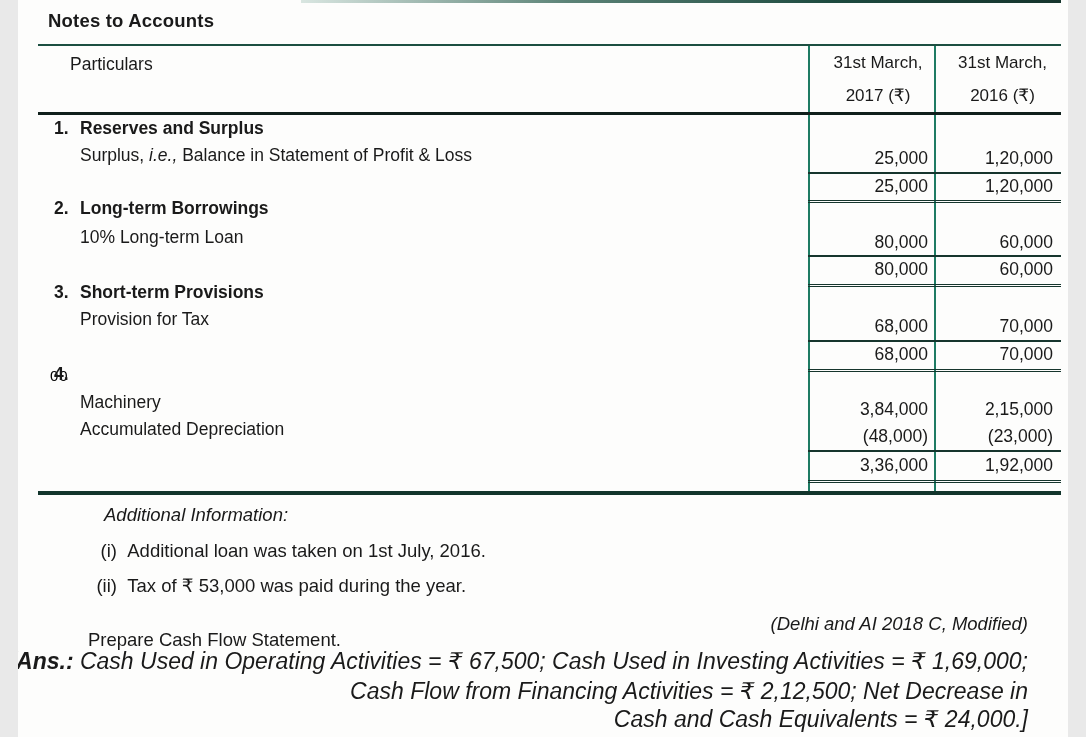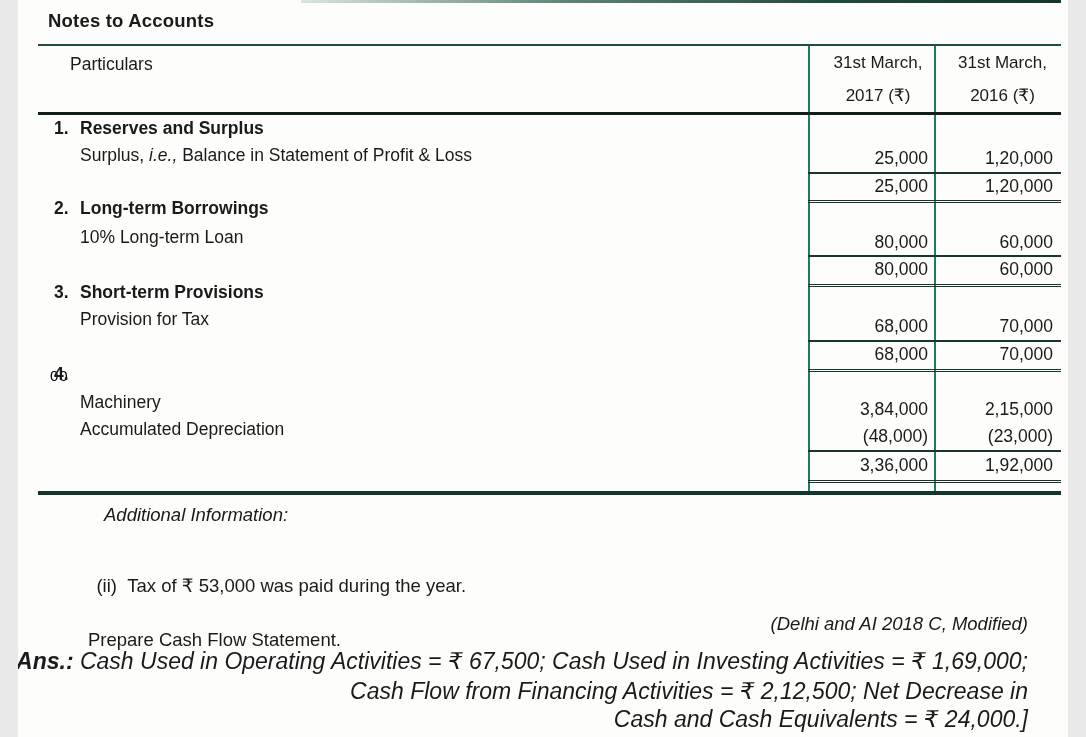--- a/index.html
+++ b/index.html
@@ -108,20 +108,23 @@
     <div class="abs total-line" style="top:404px;"></div>
     <div class="abs cell amt c1" style="top:409px;">3,36,000</div>
     <div class="abs cell amt c2" style="top:409px;">1,92,000</div>
     <div class="abs double-line" style="top:434px;"></div>
 
     <div class="abs tbl-bottom"></div>
   </div>
 
   <div class="abs b-txt b-ital" style="left:70px;top:504px;margin-left:16px;">Additional Information:</div>
 
+  <div class="abs b-txt" style="left:65px;top:540px;">
+    <span class="marker">(i)</span>&nbsp;&nbsp;<span>Additional loan was taken on 1st July, 2016.</span>
+  </div>
 
   <div class="abs b-txt" style="left:65px;top:575px;">
     <span class="marker">(ii)</span>&nbsp;&nbsp;<span>Tax of ₹ 53,000 was paid during the year.</span>
   </div>
 
   <div class="abs b-txt" style="left:70px;top:609px;margin-top:20px;">Prepare Cash Flow Statement.</div>
 
   <div class="abs b-txt b-ital" style="right:40px;top:613px;margin-left:48px;">(Delhi and AI 2018 C, Modified)</div>
 
   <div class="abs ans" style="right:40px;top:648px;">

